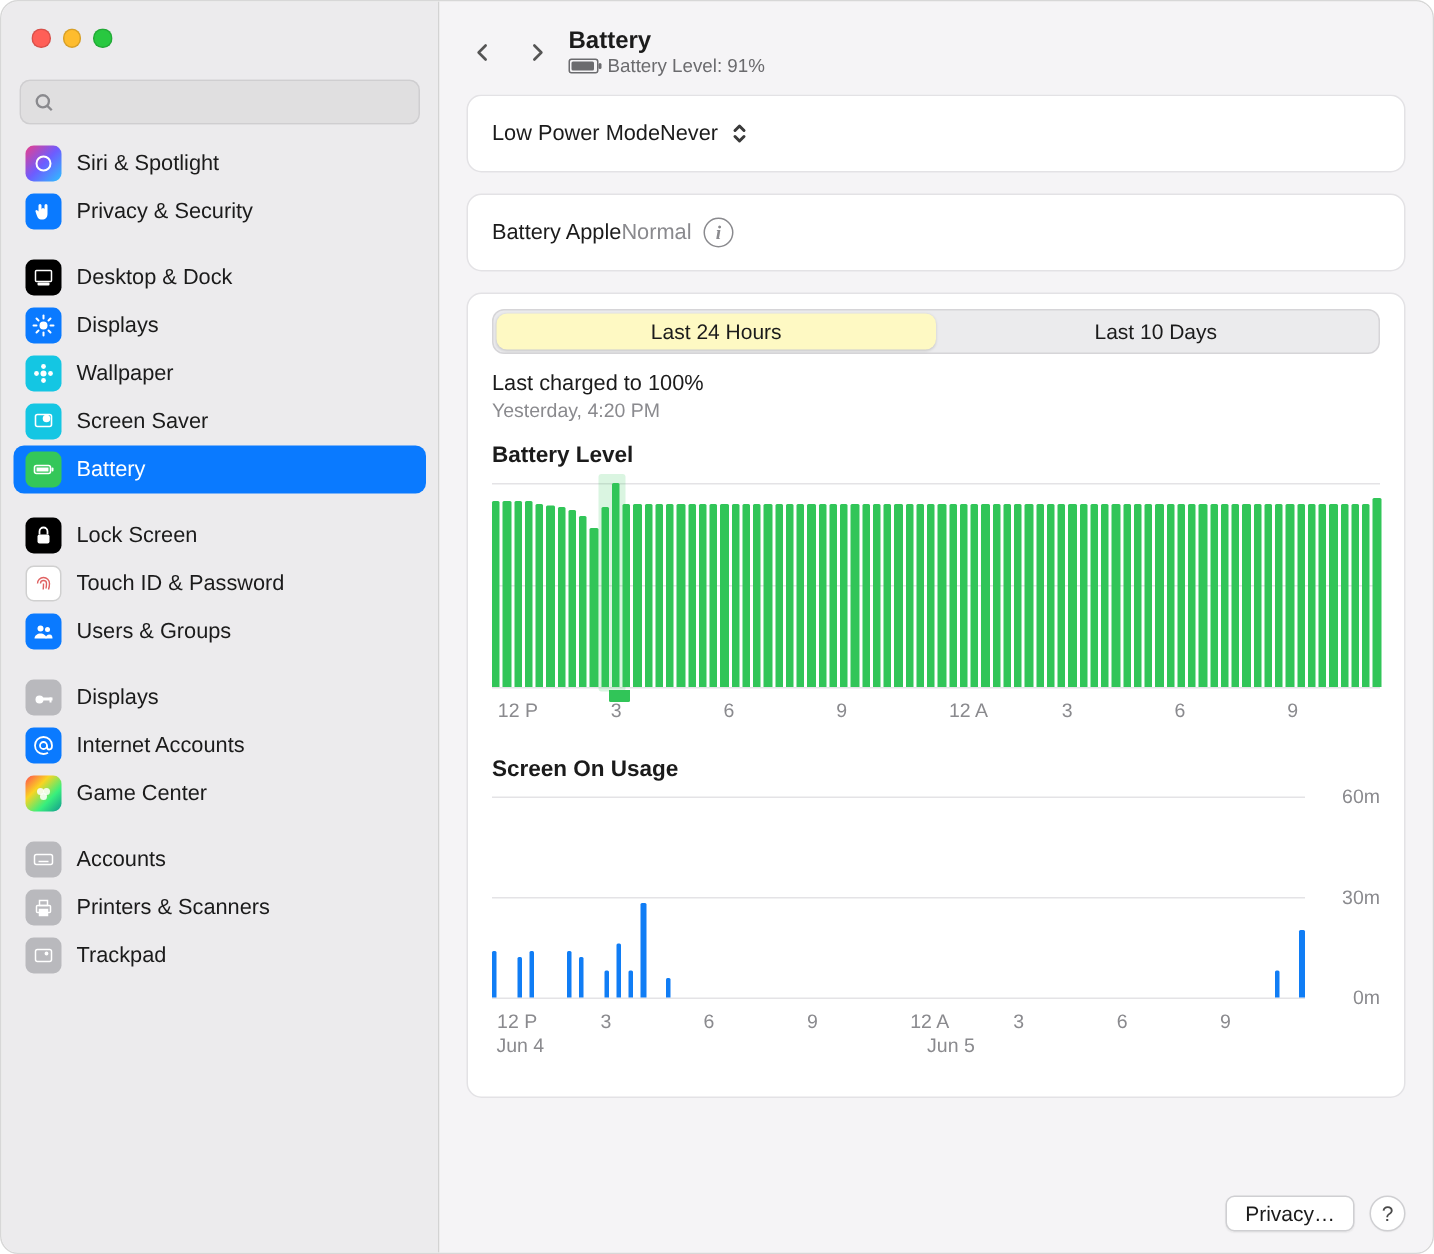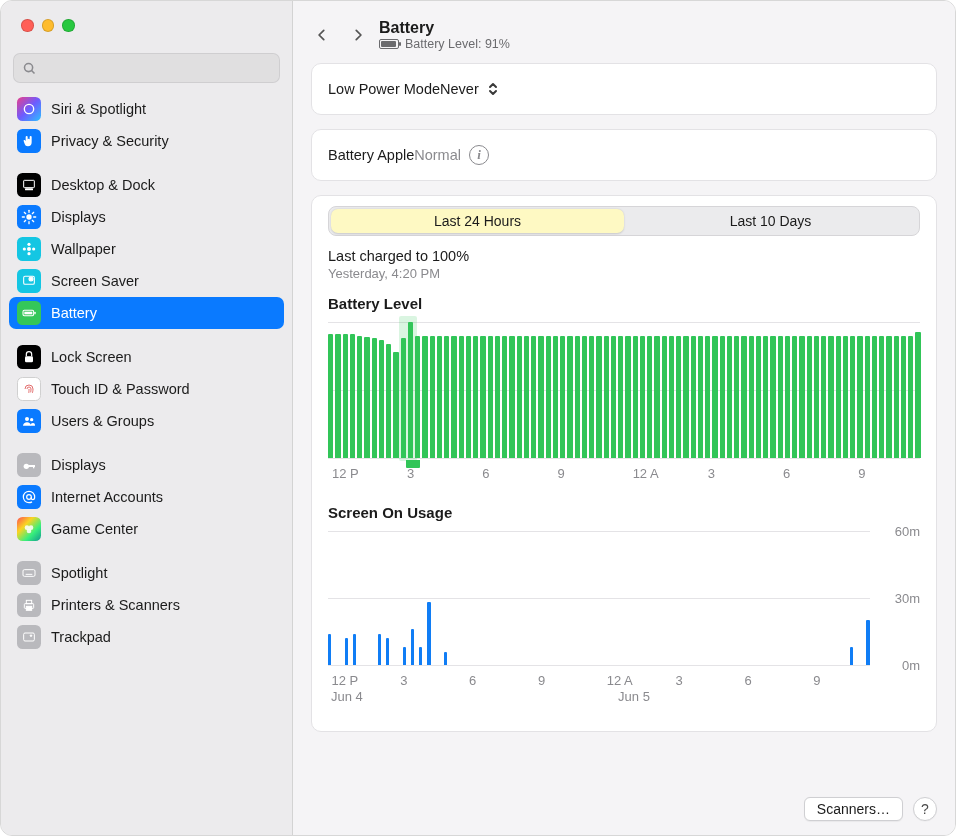--- a/index.html
+++ b/index.html
@@ -320,21 +320,21 @@
           </div>
         </div>
         <div class="sb-group">
           <div class="sb-item">
             <div class="sb-icon" style="background: rgb(185, 185, 189);">
               <svg viewBox="0 0 24 24" fill="none" stroke="#fff" stroke-width="1.5">
                 <rect x="3" y="7" width="18" height="10" rx="2"></rect>
                 <line x1="7" y1="14" x2="17" y2="14"></line>
               </svg>
             </div>
-            <span class="sb-label">Spotlight</span>
+            <span class="sb-label">Accounts</span>
           </div>
           <div class="sb-item">
             <div class="sb-icon" style="background: rgb(185, 185, 189);">
               <svg viewBox="0 0 24 24" fill="none" stroke="#fff" stroke-width="1.5">
                 <rect x="5" y="10" width="14" height="7" rx="1"></rect>
                 <rect x="8" y="5" width="8" height="5"></rect>
                 <rect x="8" y="14" width="8" height="6" fill="#fff"></rect>
               </svg>
             </div>
             <span class="sb-label">Printers &amp; Scanners</span>
@@ -619,17 +619,17 @@
           </div>
           <div class="x-dates">
             <span class="x-date" style="left:0.5%">Jun 4</span>
             <span class="x-date" style="left:49%">Jun 5</span>
           </div>
         </div>
       </div>
     </div>
 
     <div class="footer">
-      <div class="btn">Scanners…</div>
+      <div class="btn">Privacy…</div>
       <div class="help-btn">?</div>
     </div>
   </div>
 </div>
 
 </body></html>

